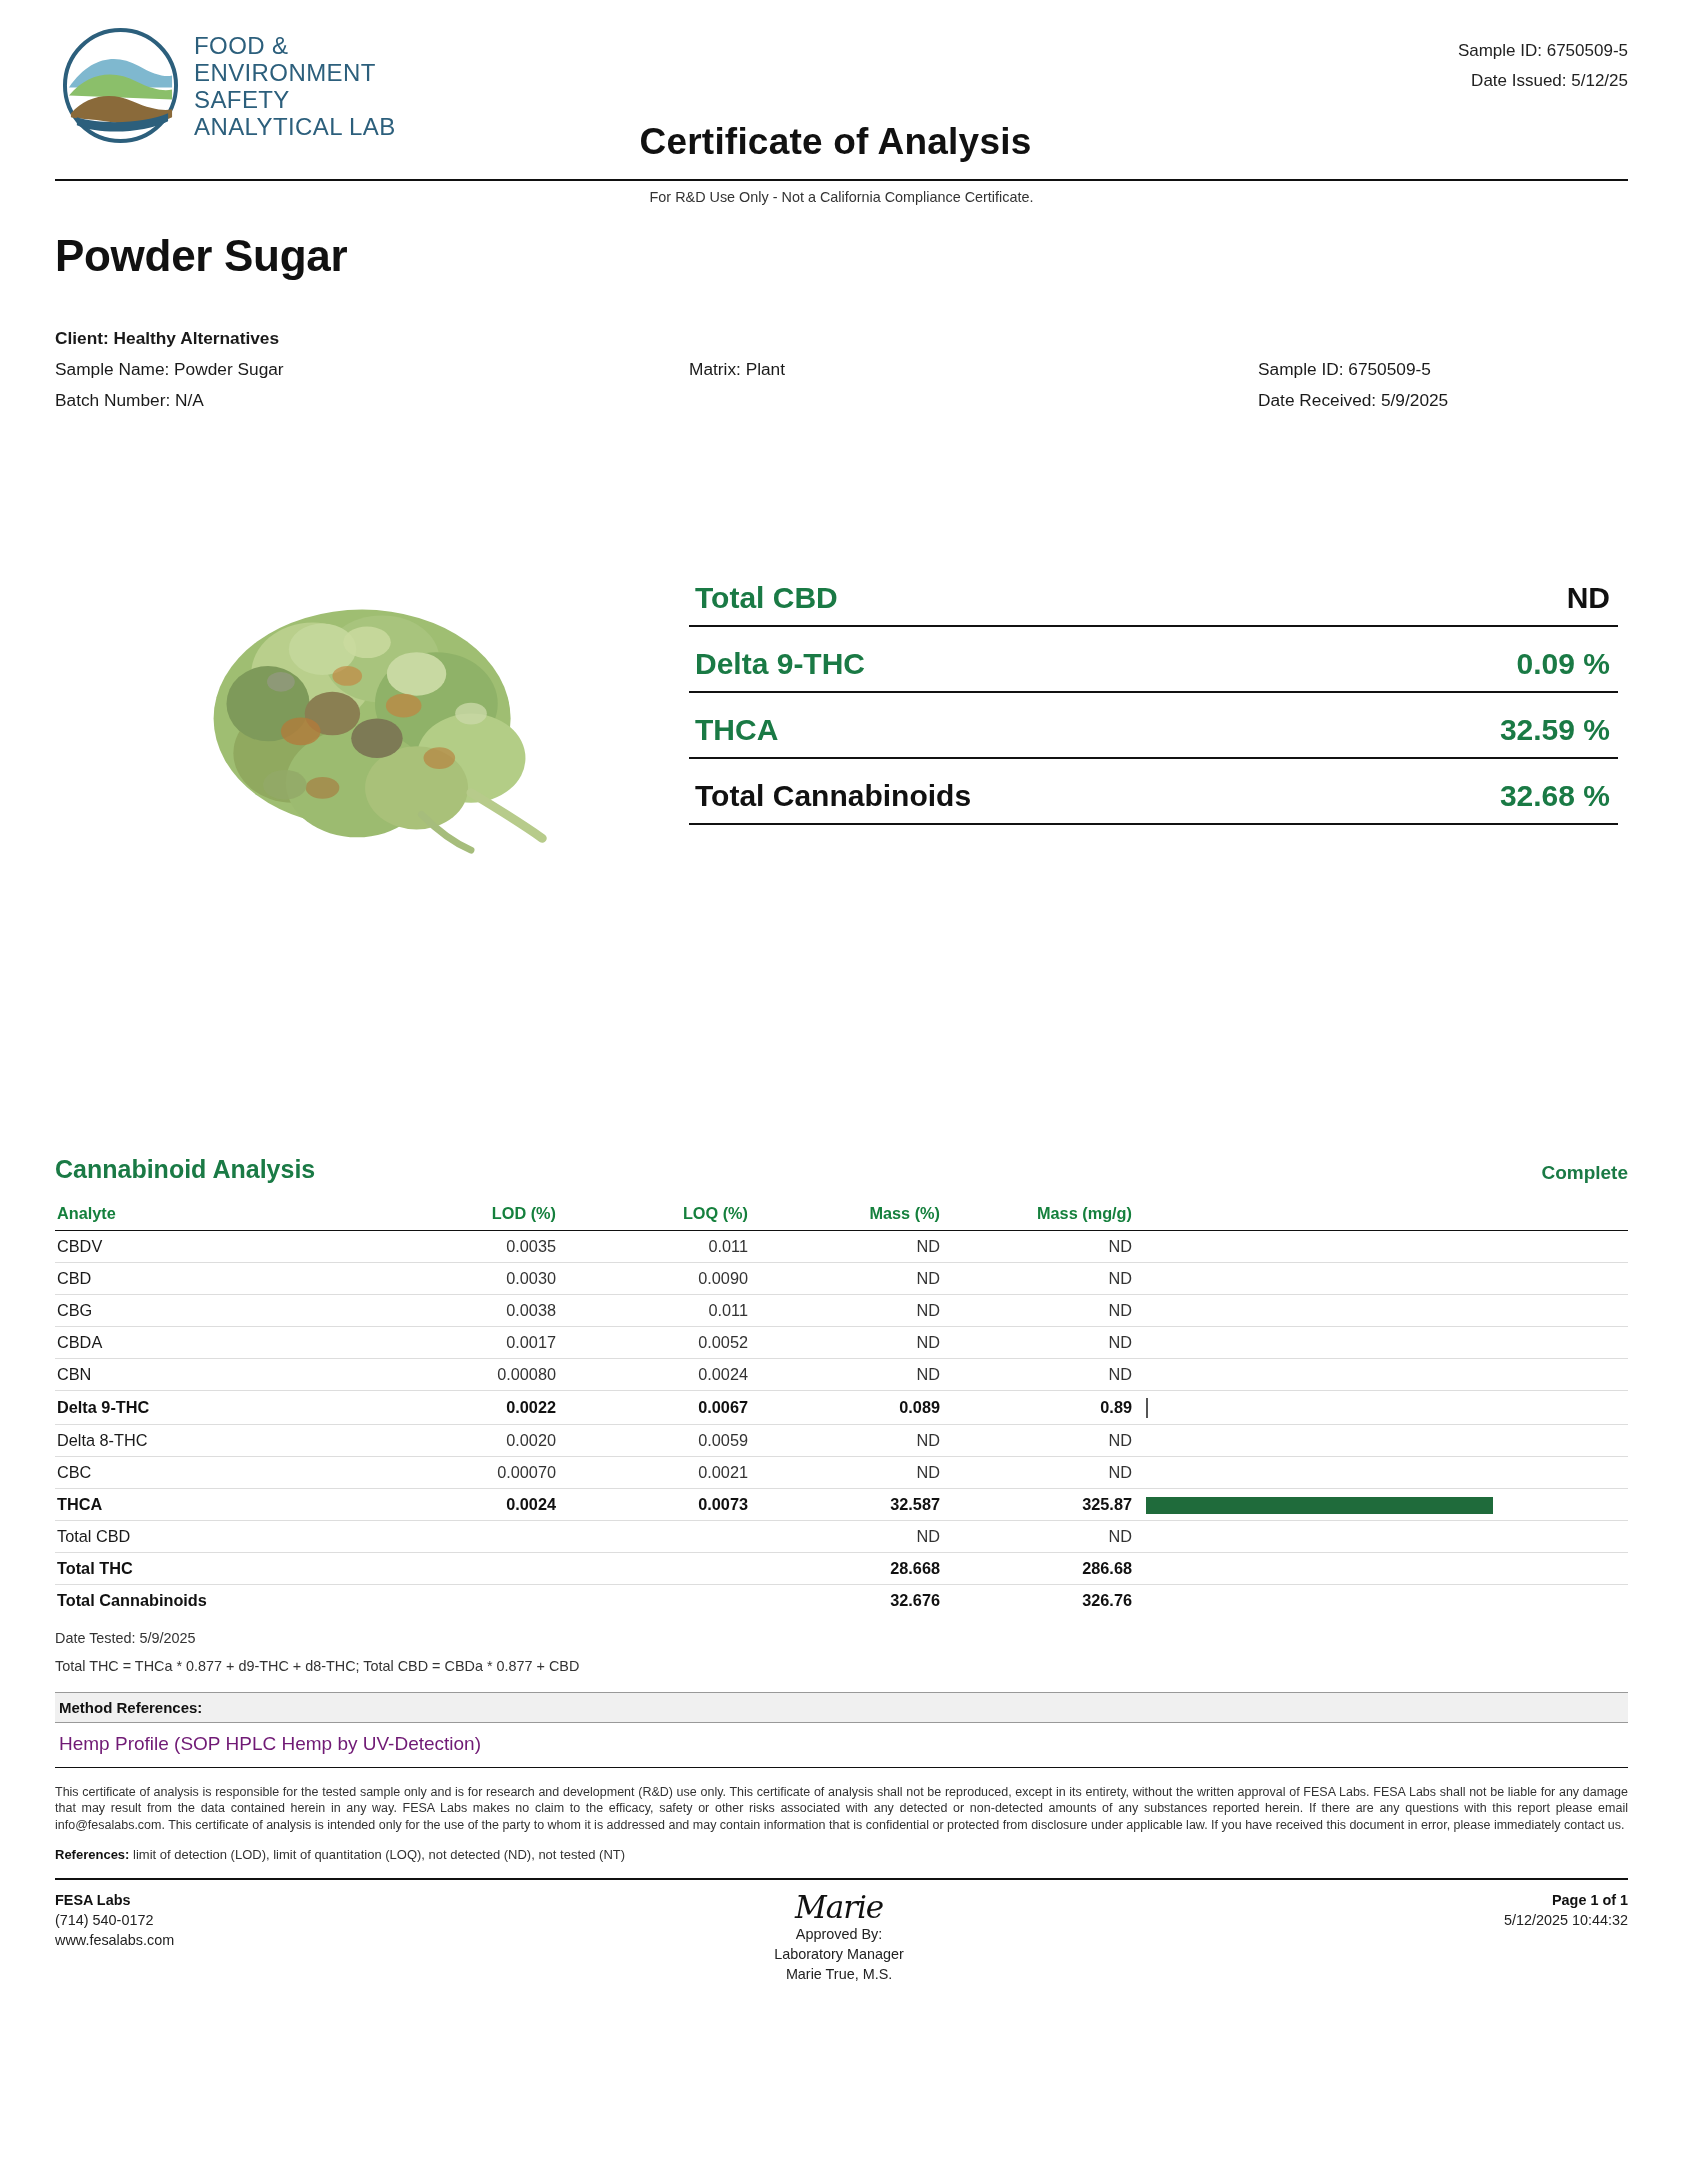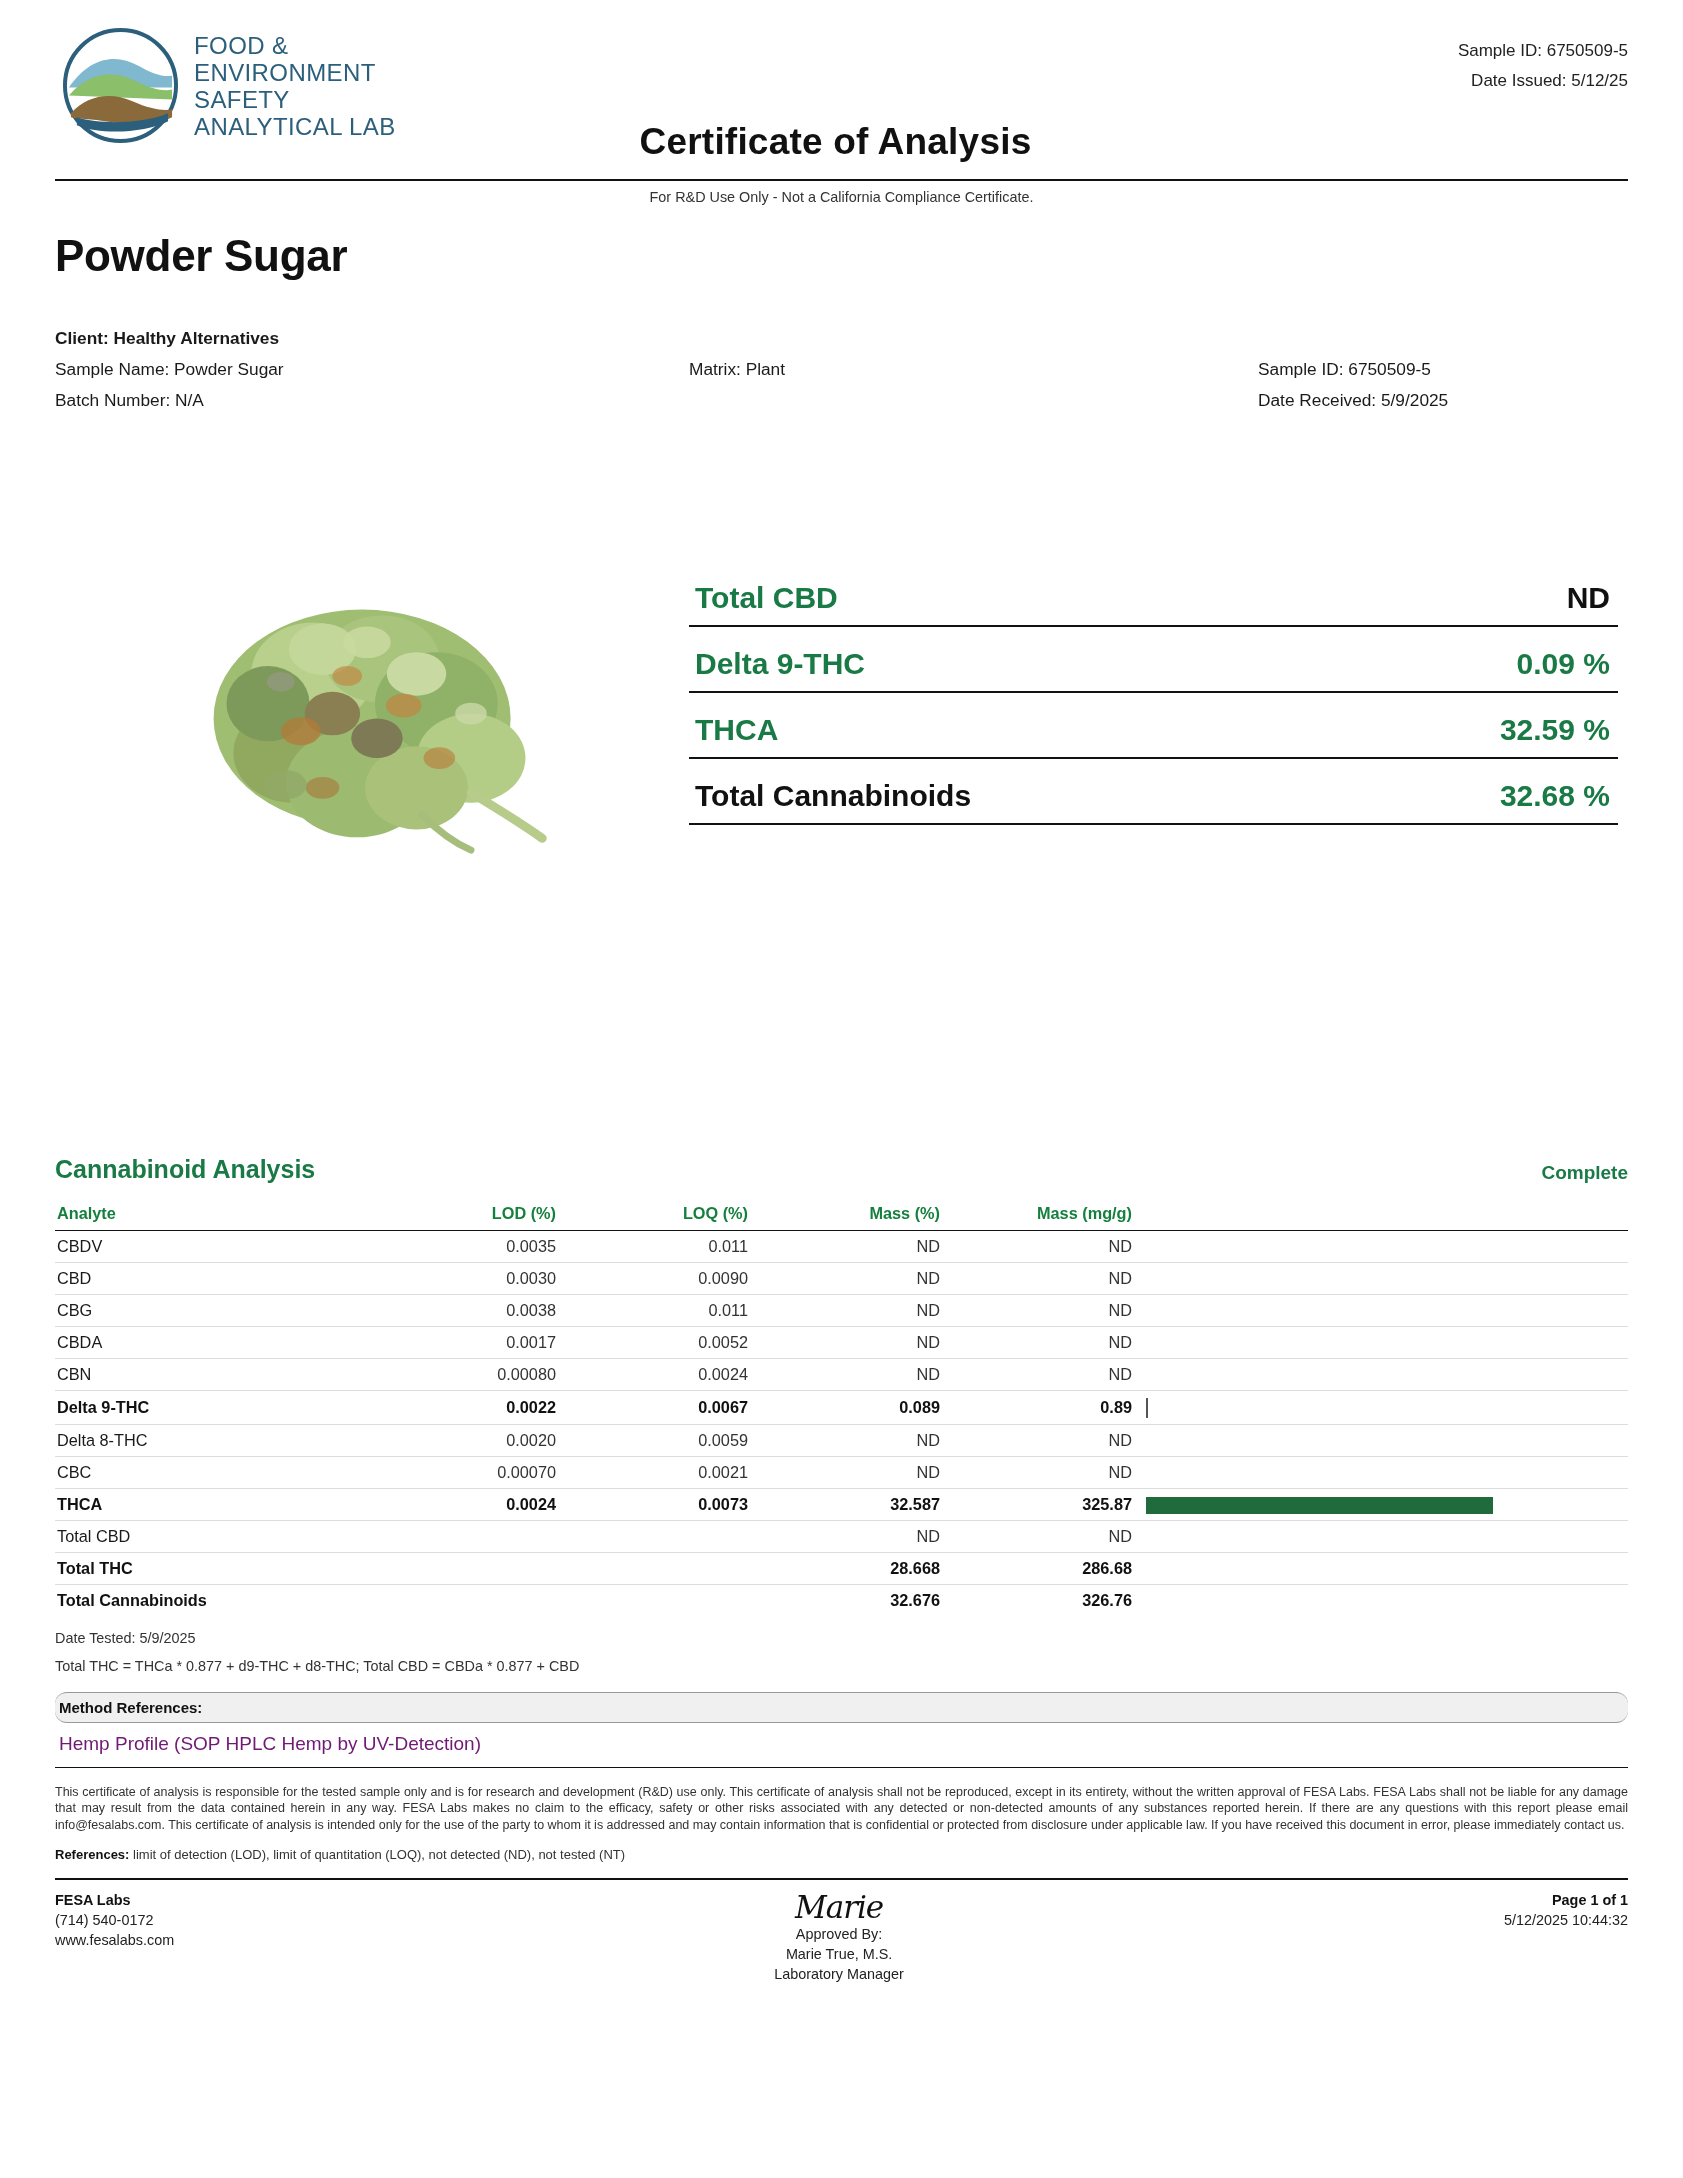--- a/index.html
+++ b/index.html
@@ -228,21 +228,20 @@
 
   .method-bar {
     margin-top: 18px;
     background: #f0f0f0;
     border-top: 1.4px solid #999;
     border-bottom: 1.4px solid #999;
     font-size: 15px;
     font-weight: bold;
     color: #111;
     padding: 6px 4px 6px 4px;
-    border-radius: 12px;
   }
   .method-body {
     font-size: 19px;
     color: #701a75;
     padding: 10px 4px 12px 4px;
     border-bottom: 1.6px solid #111;
   }
 
   .legal {
     font-size: 12.5px;
@@ -525,22 +524,22 @@
 
   <div class="footer">
     <div class="left">
       <div class="bold">FESA Labs</div>
       <div>(714) 540-0172</div>
       <div>www.fesalabs.com</div>
     </div>
     <div class="center">
       <div class="sig">Marie</div>
       <div>Approved By:</div>
+      <div>Laboratory Manager</div>
       <div>Marie True, M.S.</div>
-      <div>Laboratory Manager</div>
     </div>
     <div class="right">
       <div class="bold">Page 1 of 1</div>
       <div>5/12/2025 10:44:32</div>
     </div>
   </div>
 
 </div>
 
 

